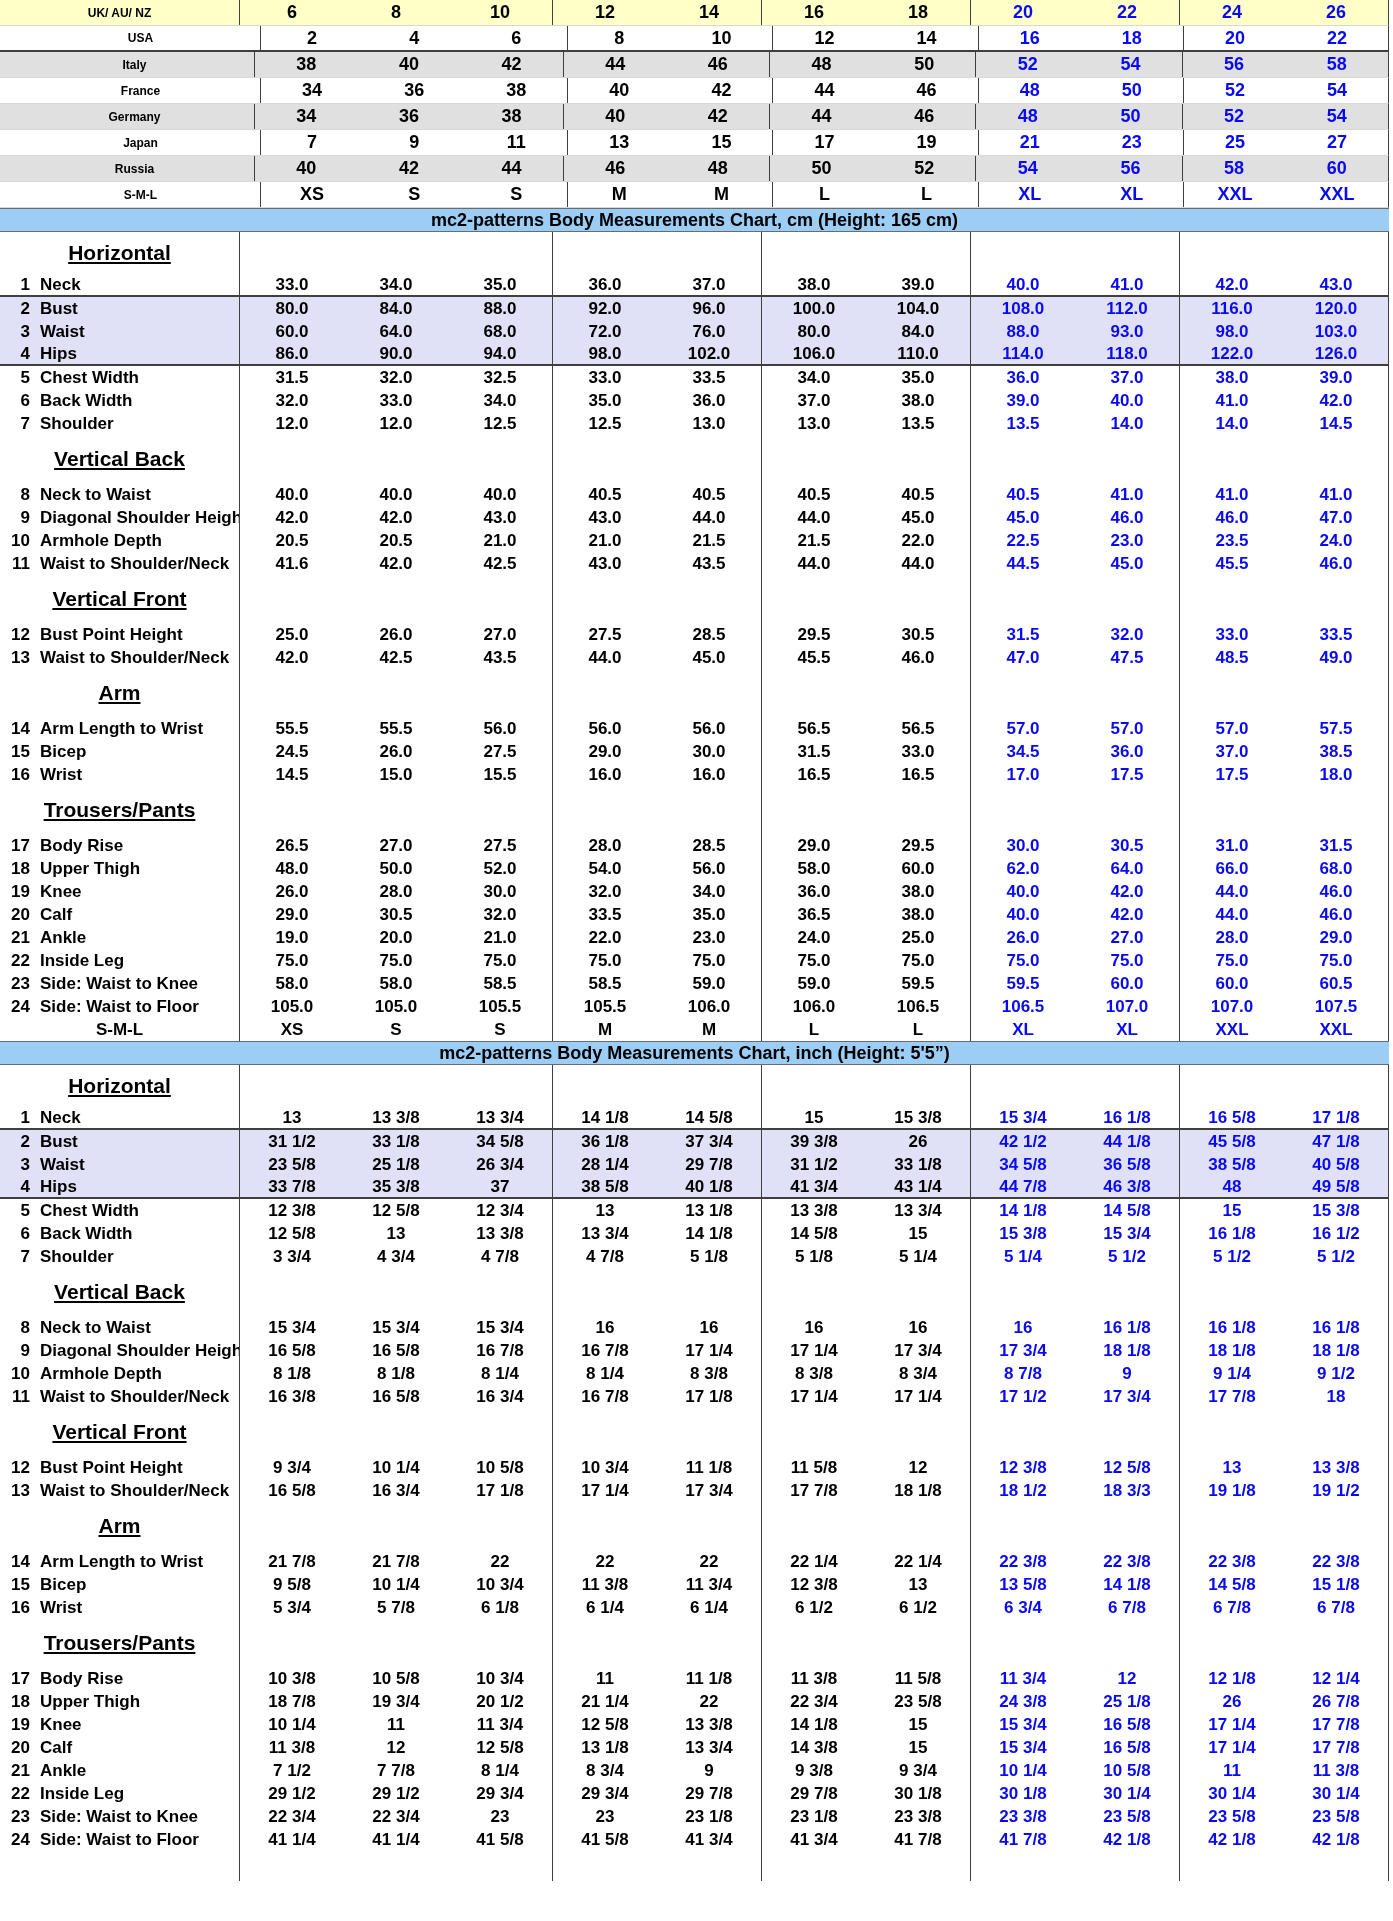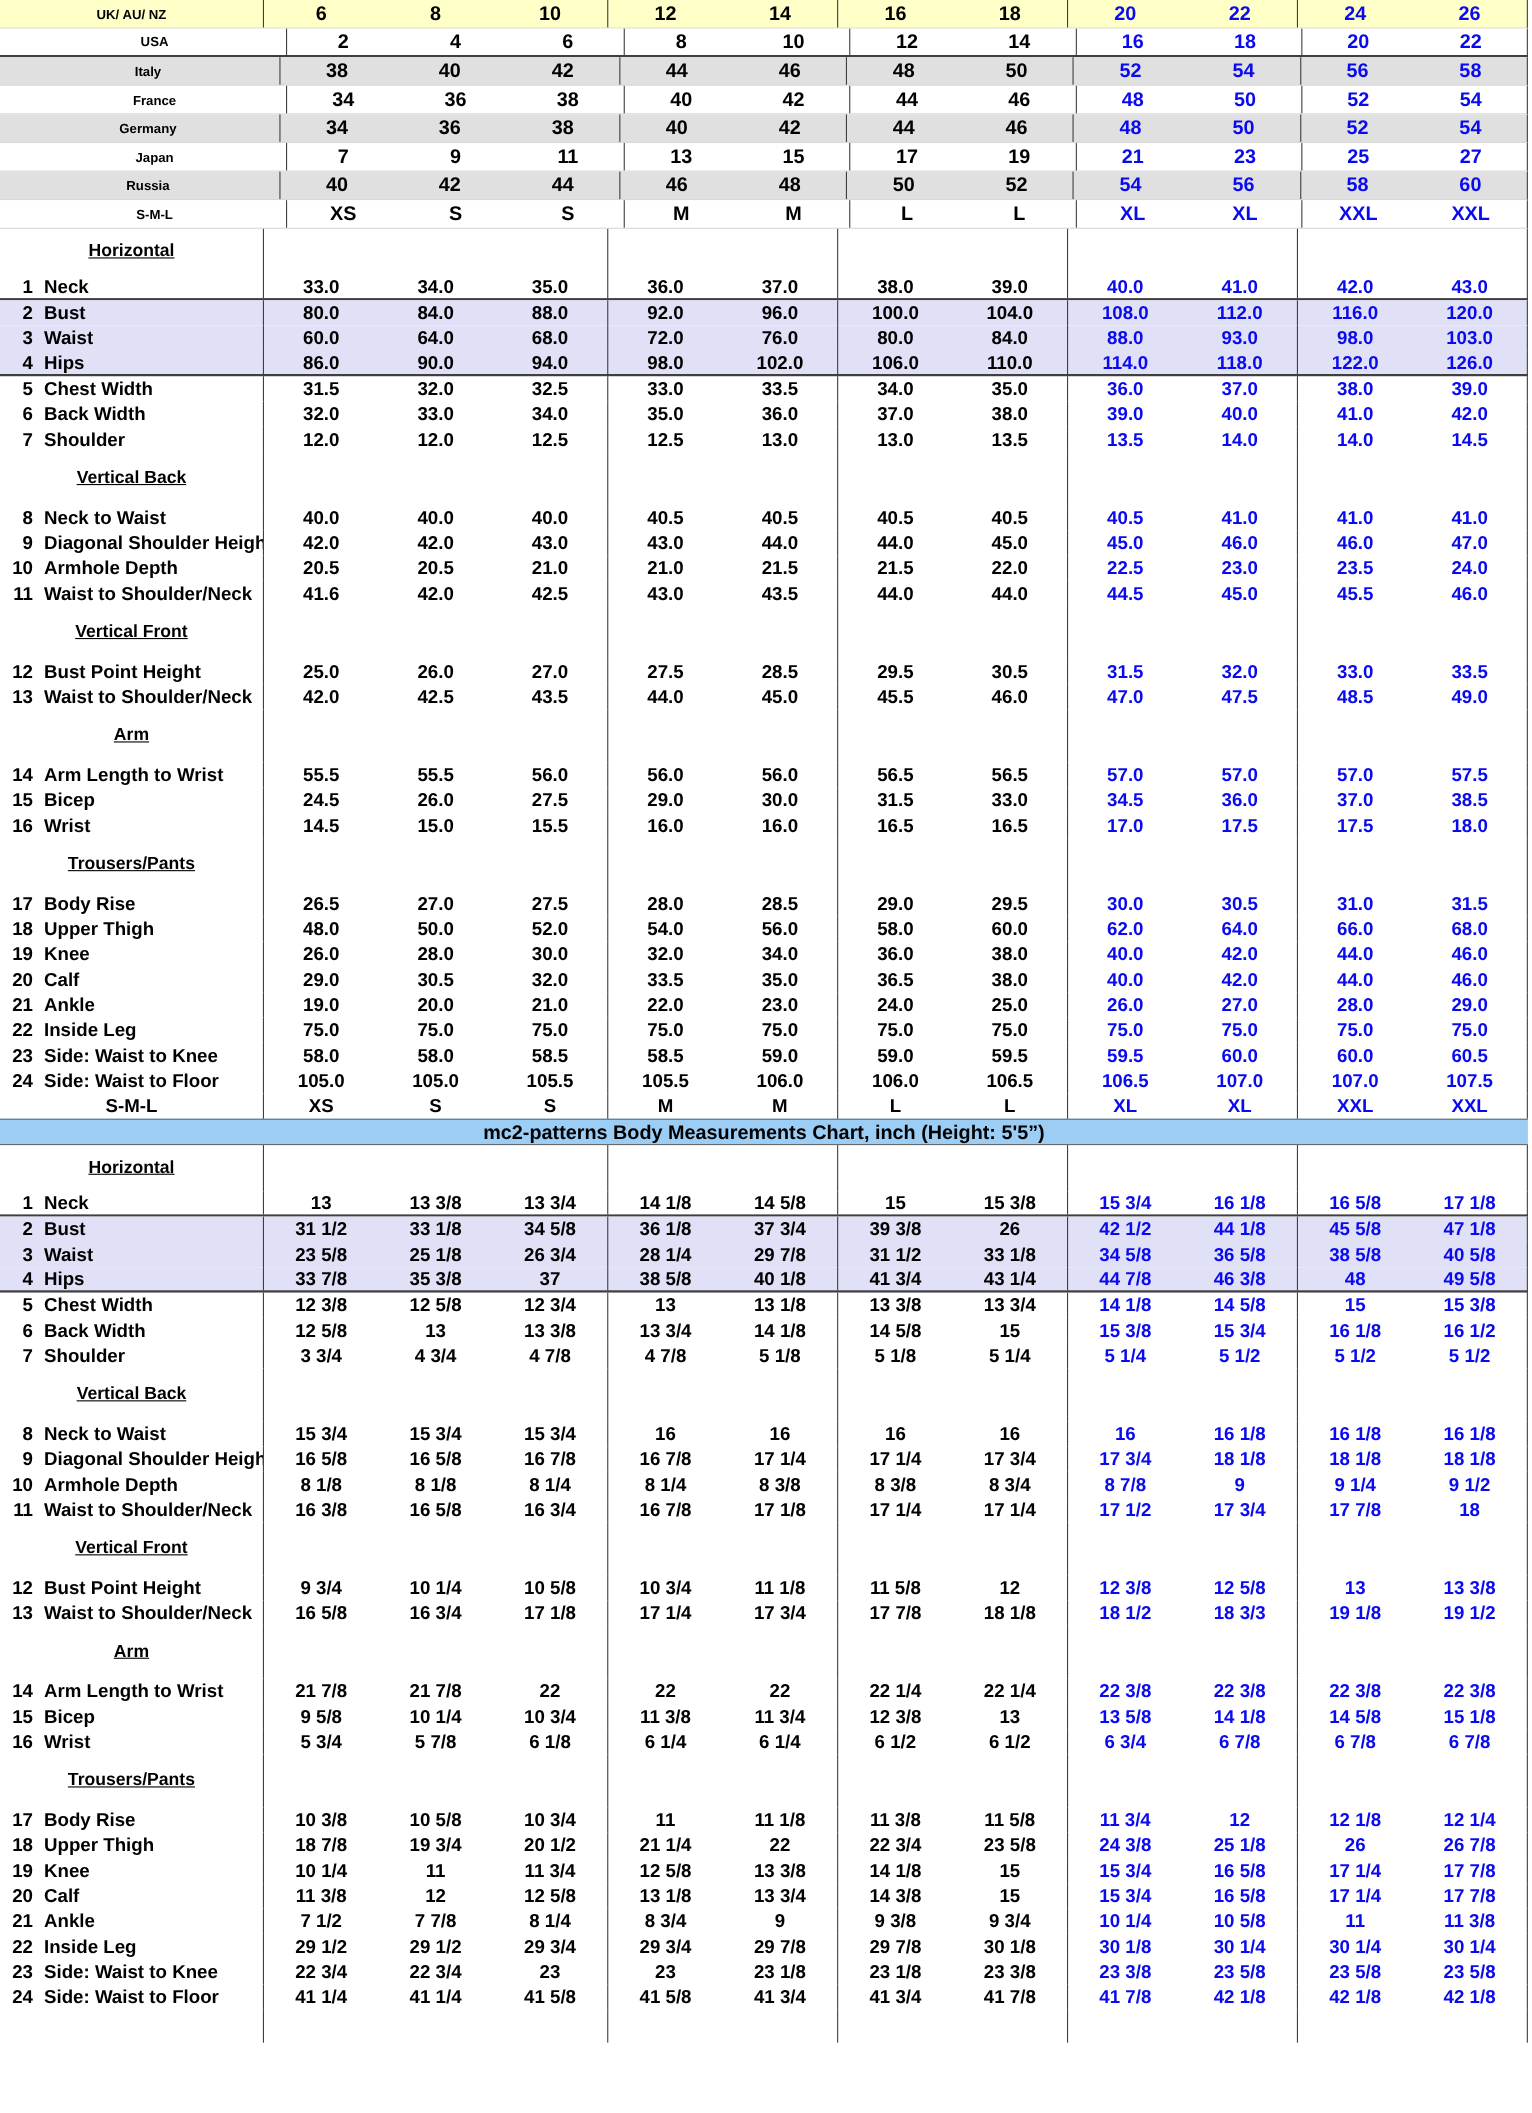--- a/index.html
+++ b/index.html
@@ -18,21 +18,21 @@
              font-size:18px;border-bottom:1.5px solid #3f3f3f;width:1389px;box-sizing:border-box;}
   .bar{height:24px;background:var(--header_bg,#9BCDF5);display:flex;align-items:center;justify-content:center;
        font-size:18px;border-top:1px solid #6b6b6b;border-bottom:1px solid #6b6b6b;width:1389px;box-sizing:border-box;}
   .conv-row{height:26px;font-size:18px;border-bottom:1px solid #d8d8d8;}
   .conv-row .c{font-size:18px;}
   .conv-row .lc{justify-content:center;font-size:12px;}
   .m-row{height:23px;}
   .sub-row{height:48px;}
   .sub-row.first{height:42px;}
   .sub-label{justify-content:center;}
-  .sub-label .u{text-decoration:underline;font-size:16px;}
+  .sub-label .u{text-decoration:underline;font-size:21px;}
   .bg-yellow{background:var(--yellow,#FFFFC8);}
   .bg-gray{background:var(--gray,#E0E0E0);padding-left:15px;}
   .bg-white{background:#ffffff;padding-left:21px;}
   .hl{background:var(--lavender,#E0E0F6);}
   .dark-b{border-bottom:2px solid #3f3f3f !important;}
   .spacer-row{height:30px;}
 </style>
 </head>
 <body>
 
@@ -147,20 +147,21 @@
           <div class="c">L</div>
           <div class="c gb">L</div>
           <div class="c blu">XL</div>
           <div class="c blu gb">XL</div>
           <div class="c blu">XXL</div>
           <div class="c blu">XXL</div>
         </div>
       </div>
     <div id="sections">
         <div class="section">
+          <div class="bar">mc2-patterns Body Measurements Chart, cm (Height: 165 cm)</div>
           <div class="row sub-row first">
             <div class="lc sub-label">
               <span class="u">Horizontal</span>
             </div>
             <div class="c"></div>
             <div class="c"></div>
             <div class="c gb"></div>
             <div class="c"></div>
             <div class="c gb"></div>
             <div class="c"></div>

